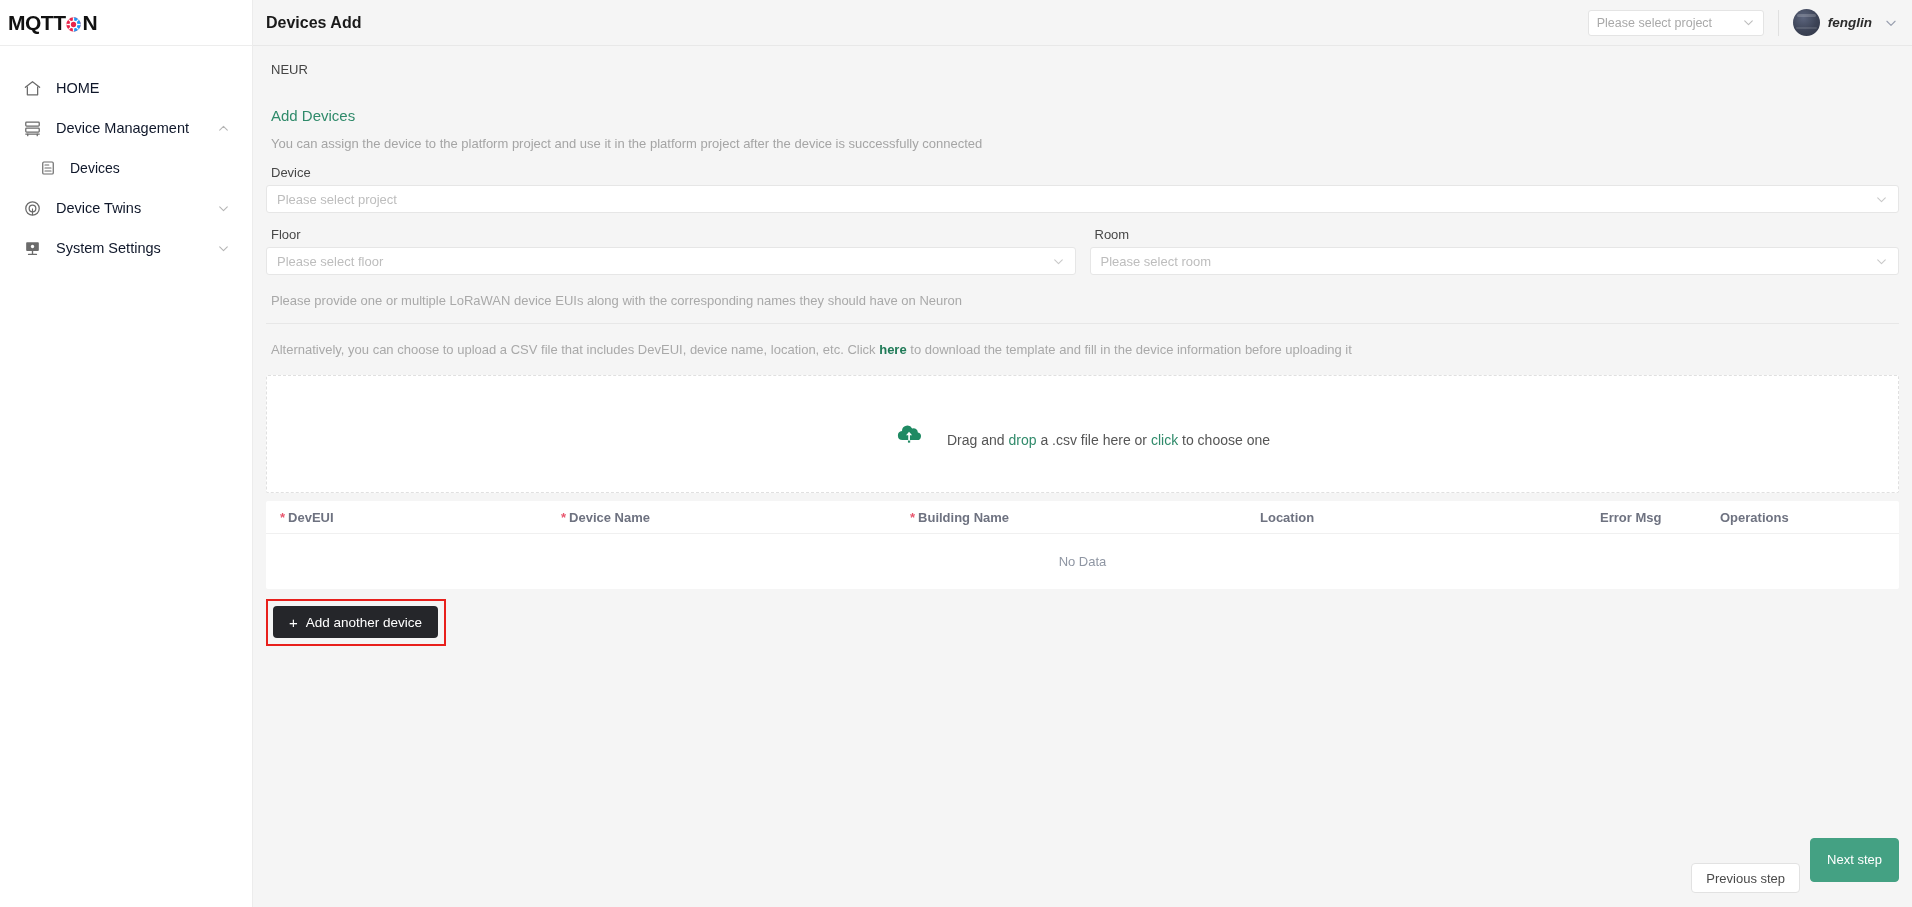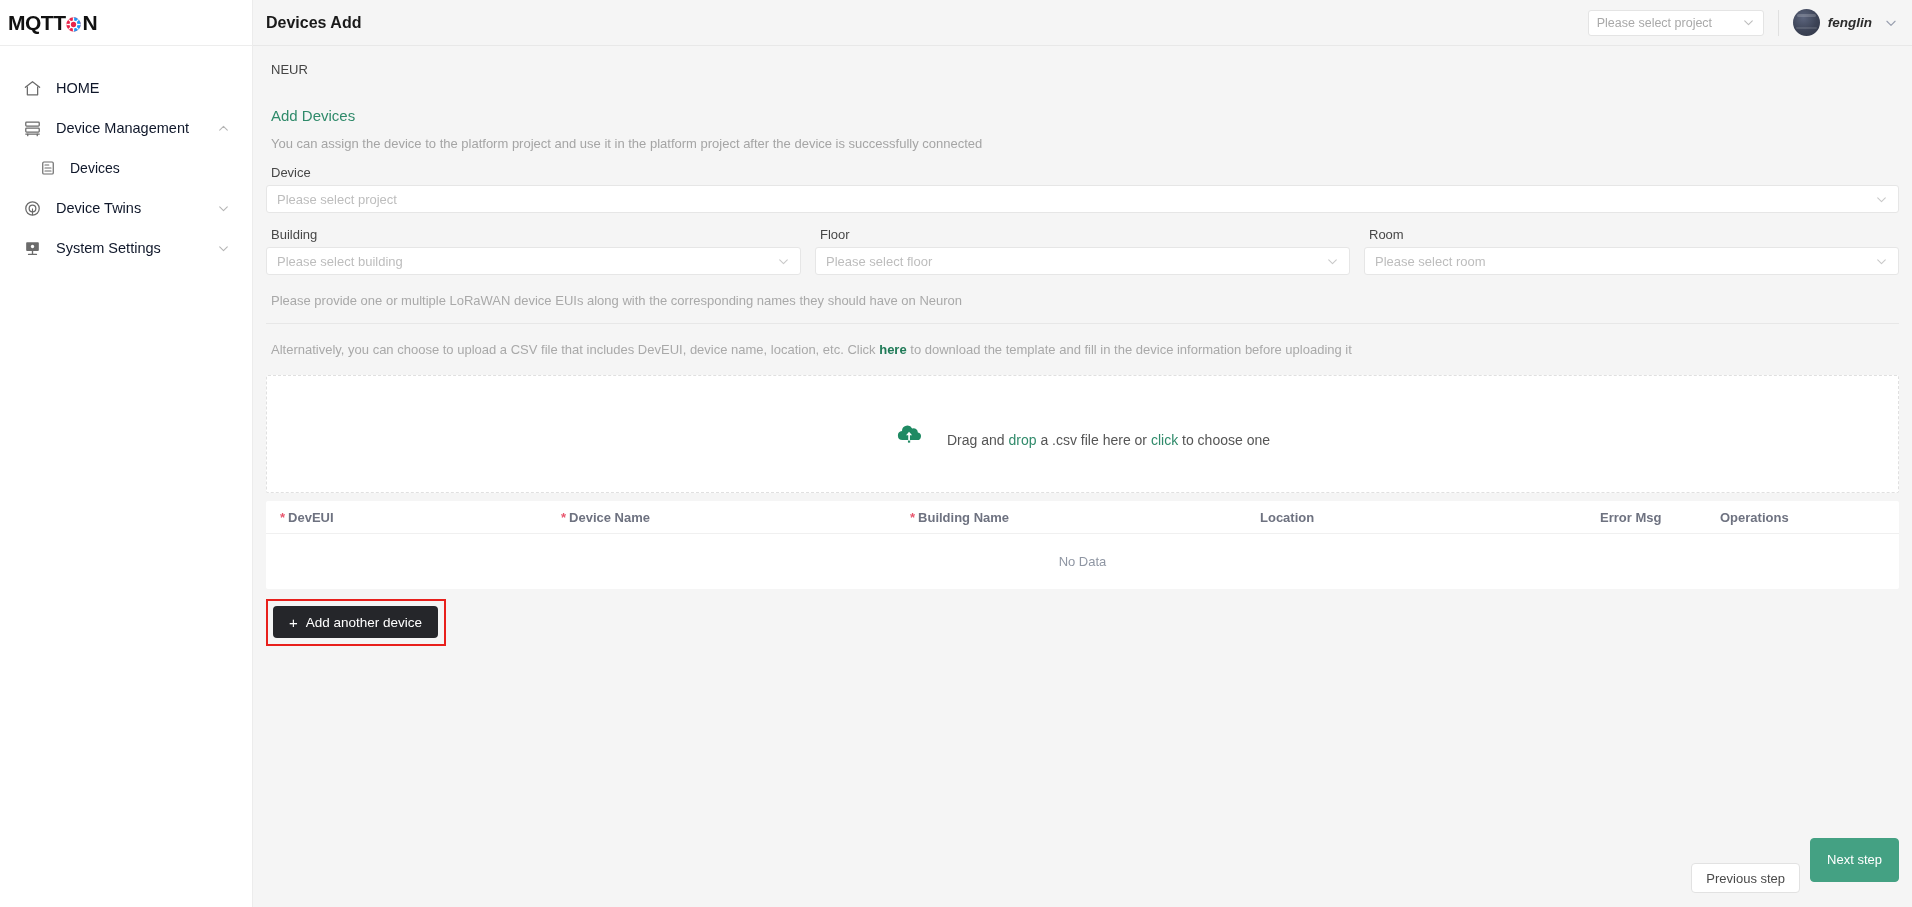--- a/index.html
+++ b/index.html
@@ -314,31 +314,20 @@
         <span>Please select project</span>
         <span class="chev">
           <svg viewBox="0 0 24 24" width="13" height="13" fill="none" stroke="currentColor" stroke-width="2" stroke-linecap="round" stroke-linejoin="round">
               <polyline points="5 9 12 16 19 9"></polyline>
             </svg>
         </span>
       </div>
 
       <div class="row3">
         <div>
-          <div class="field-label">Building</div>
-          <div class="sel">
-            <span>Please select building</span>
-            <span class="chev">
-              <svg viewBox="0 0 24 24" width="13" height="13" fill="none" stroke="currentColor" stroke-width="2" stroke-linecap="round" stroke-linejoin="round">
-                  <polyline points="5 9 12 16 19 9"></polyline>
-                </svg>
-            </span>
-          </div>
-        </div>
-        <div>
           <div class="field-label">Floor</div>
           <div class="sel">
             <span>Please select floor</span>
             <span class="chev">
               <svg viewBox="0 0 24 24" width="13" height="13" fill="none" stroke="currentColor" stroke-width="2" stroke-linecap="round" stroke-linejoin="round">
                   <polyline points="5 9 12 16 19 9"></polyline>
                 </svg>
             </span>
           </div>
         </div>

